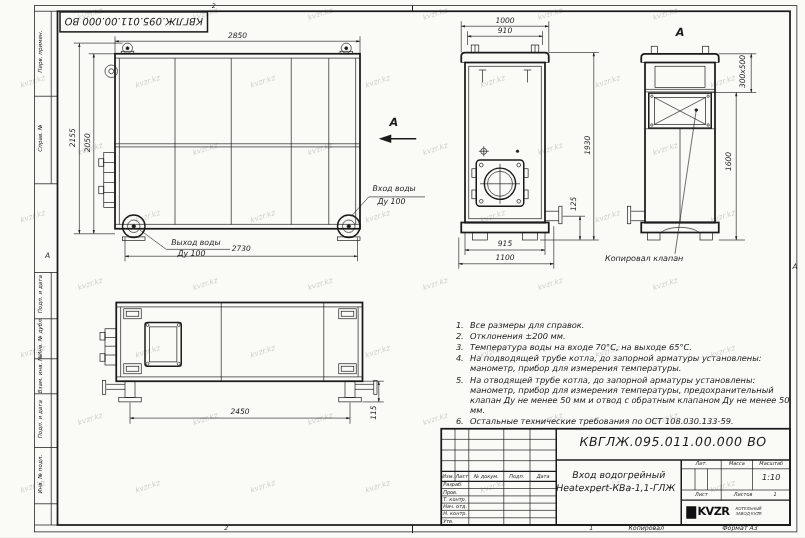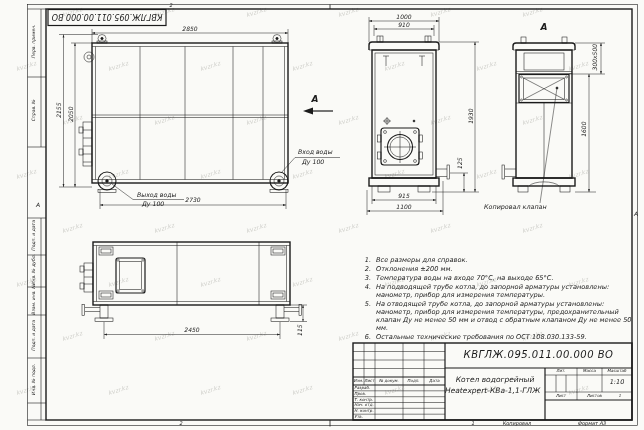--- a/index.html
+++ b/index.html
@@ -411,38 +411,46 @@
       <span class="n">5.</span>
       <span class="x">На отводящей трубе котла, до запорной арматуры установлены: манометр, прибор для измерения температуры, предохранительный клапан Ду не менее 50 мм и отвод с обратным клапаном Ду не менее 50 мм.</span>
       </div>
     <div class="note">
       <span class="n">6.</span>
       <span class="x">Остальные технические требования по ОСТ 108.030.133-59.</span>
       </div>
   </div>
 
   <span class="t c" style="left:445px;top:350px;width:187px;font-size:10px;letter-spacing:.5px;">КВГЛЖ.095.011.00.000 ВО</span>
-  <span class="t c" style="left:445px;top:376px;width:100px;font-size:7.5px;">Котел водогрейный</span>
+  <span class="t c" style="left:445px;top:376px;width:100px;font-size:7.5px;">Вход водогрейный</span>
   <span class="t c" style="left:445px;top:387px;width:84px;font-size:7.5px;">Heatexpert-КВа-1,1-ГЛЖ</span>
   <span class="t c tb-label" style="left:545px;top:369px;width:32px;">Лит.</span>
   <span class="t c tb-label" style="left:577px;top:369px;width:25px;">Масса</span>
   <span class="t c tb-label" style="left:602px;top:369px;width:30px;">Масштаб</span>
   <span class="t c" style="left:602px;top:379px;width:30px;font-size:6.5px;">1:10</span>
   <span class="t c tb-label" style="left:545px;top:393.5px;width:32px;">Лист</span>
   <span class="t c tb-label" style="left:577px;top:393.5px;width:35px;">Листов</span>
   <span class="t c tb-label" style="left:610px;top:393.5px;width:20px;">1</span>
   <span class="t c tb-label" style="left:353px;top:378.8px;width:11px;">Изм.</span>
   <span class="t c tb-label" style="left:364px;top:378.8px;width:11px;">Лист</span>
   <span class="t c tb-label" style="left:375px;top:378.8px;width:28px;">№ докум.</span>
   <span class="t c tb-label" style="left:403px;top:378.8px;width:21px;">Подп.</span>
   <span class="t c tb-label" style="left:424px;top:378.8px;width:21px;">Дата</span>
   <span class="t tb-row" style="left:354.5px;top:385.8px;width:20px;">Разраб.</span>
   <span class="t tb-row" style="left:354.5px;top:391.6px;width:20px;">Пров.</span>
   <span class="t tb-row" style="left:354.5px;top:397.5px;width:20px;">Т. контр.</span>
   <span class="t tb-row" style="left:354.5px;top:403.3px;width:20px;">Нач. отд.</span>
   <span class="t tb-row" style="left:354.5px;top:409.1px;width:20px;">Н. контр.</span>
   <span class="t tb-row" style="left:354.5px;top:414.9px;width:20px;">Утв.</span>
 
+  <div id="logo">
+    <div class="mark"></div>
+    <span class="word">KVZR</span>
+    <div class="cap">
+      <div>КОТЕЛЬНЫЙ</div>
+      <div>ЗАВОД KVZR</div>
+    </div>
+  </div>
 
   <span class="t c" style="left:495px;top:421px;width:44px;font-size:5px;">Копировал</span>
   <span class="t c" style="left:570px;top:421px;width:44px;font-size:5px;">Формат А3</span>
 
 </div>
 
 </body></html>

